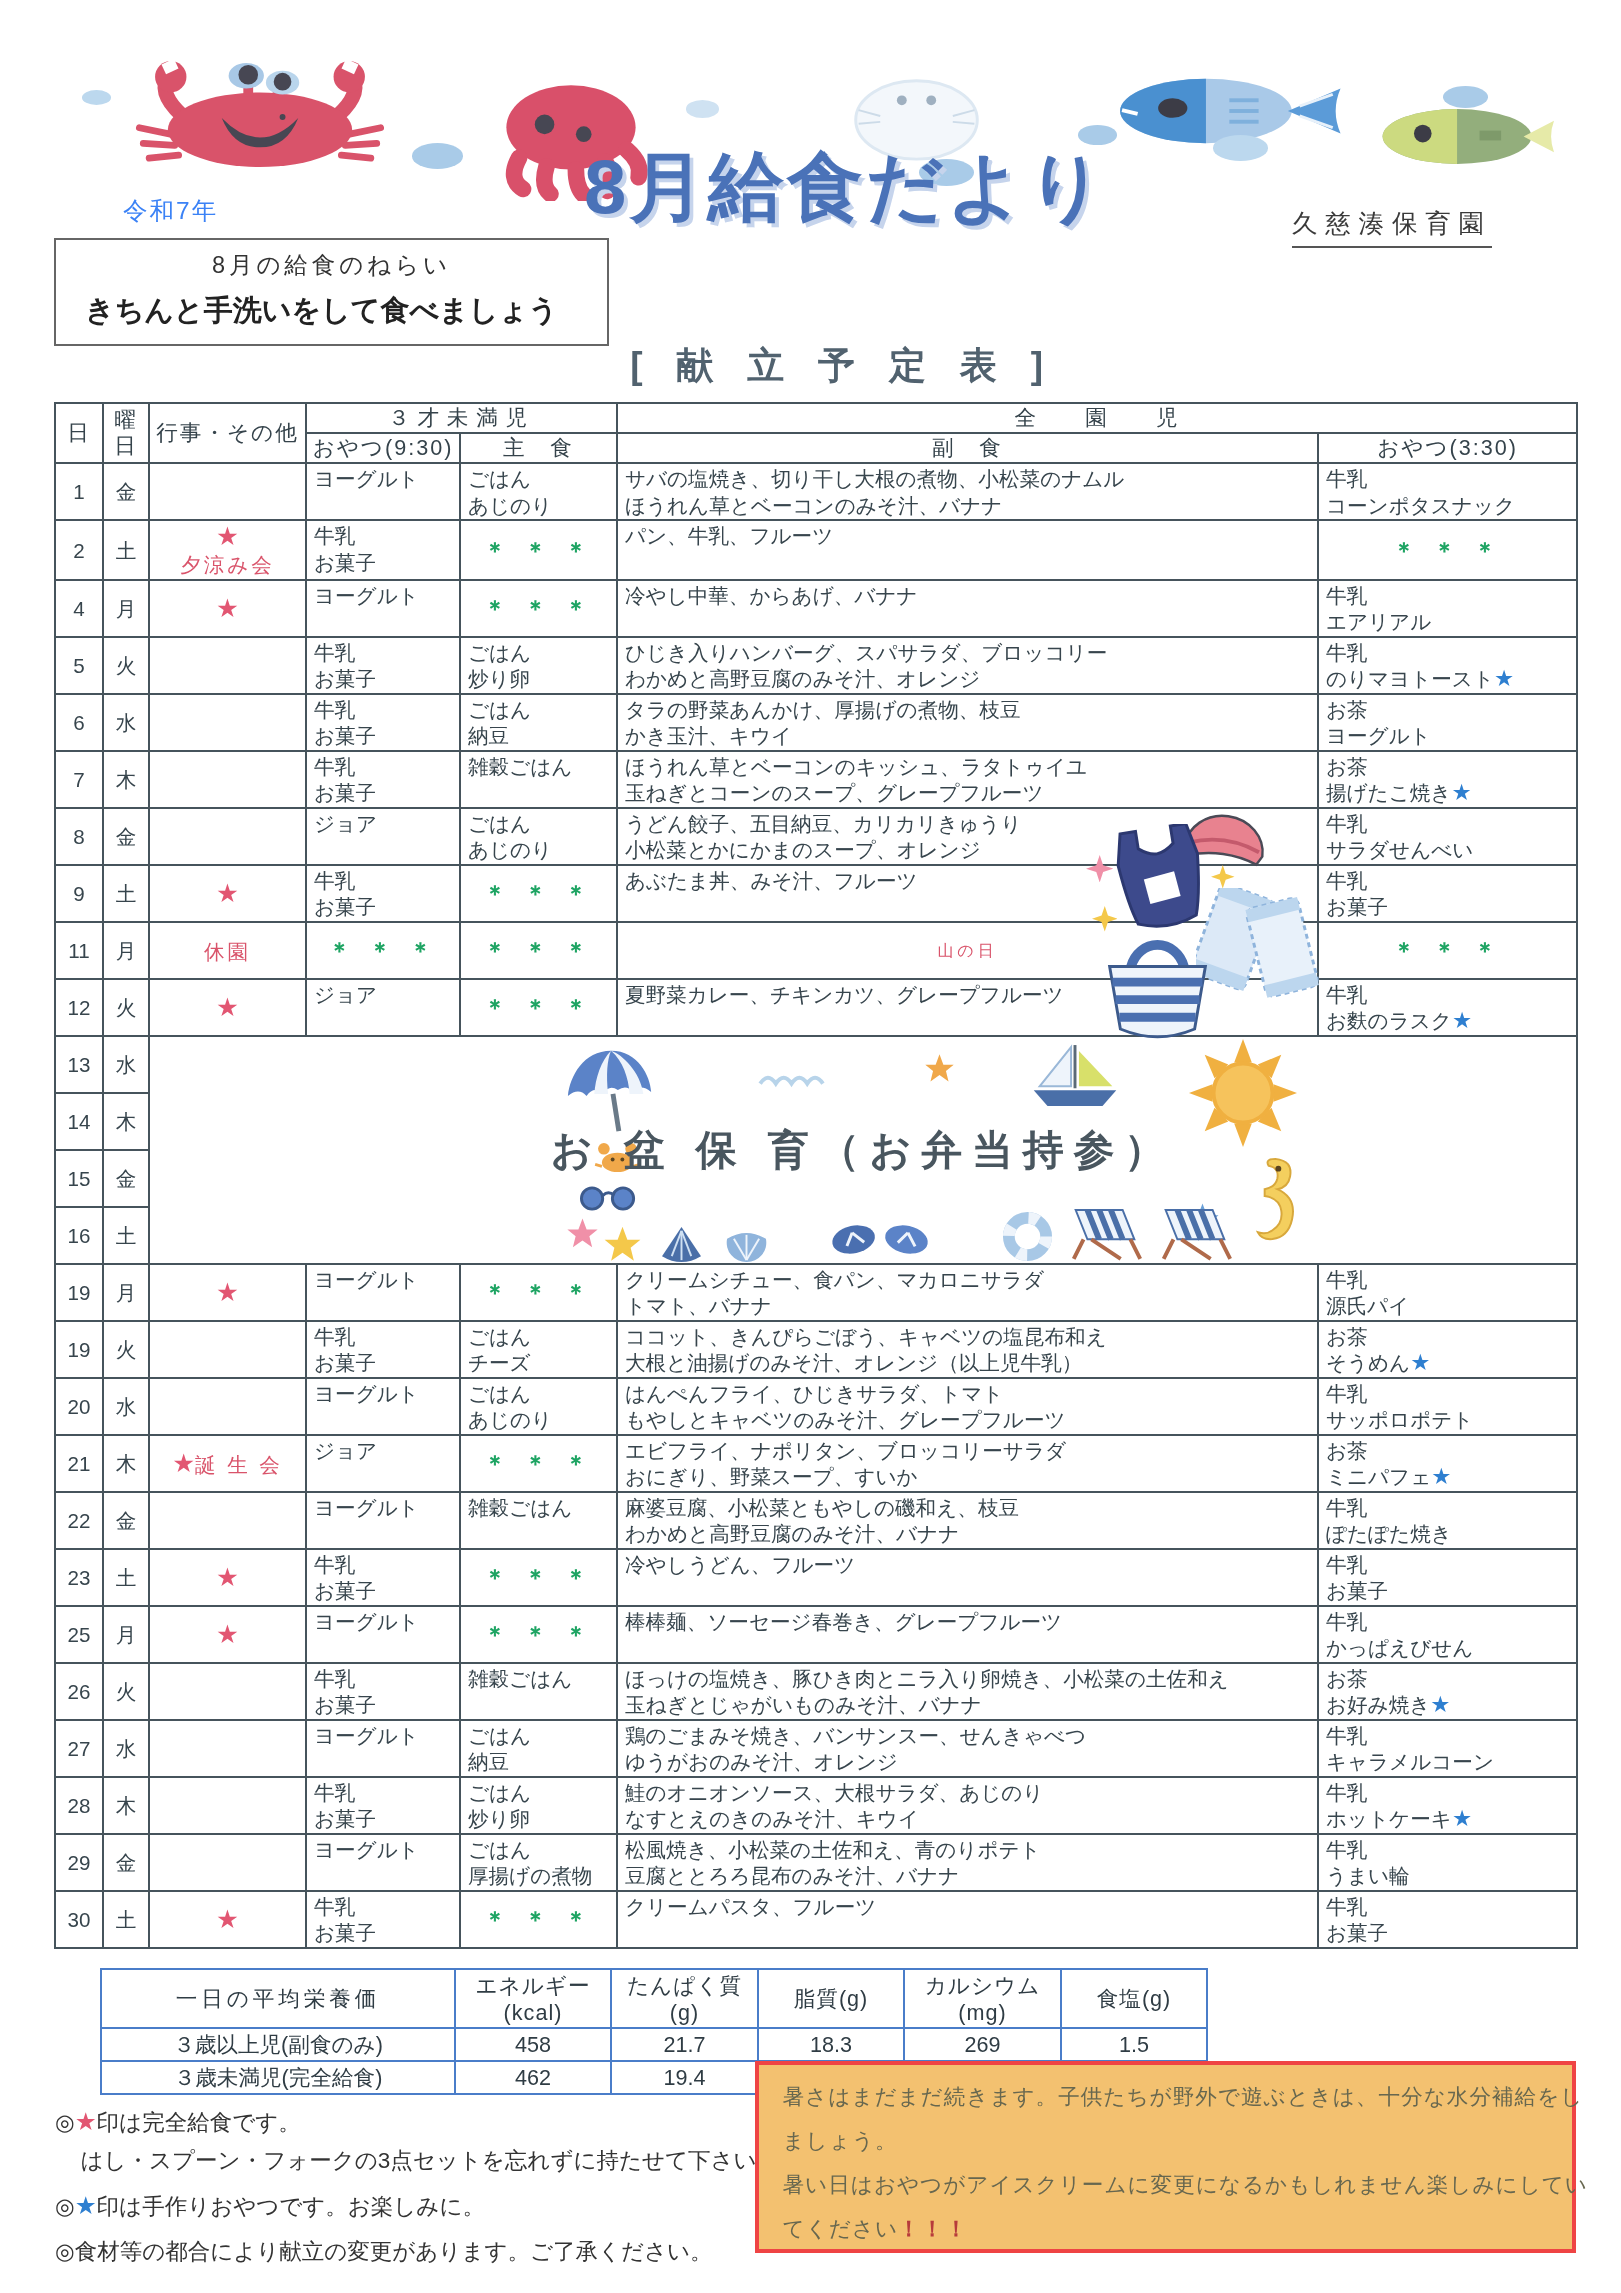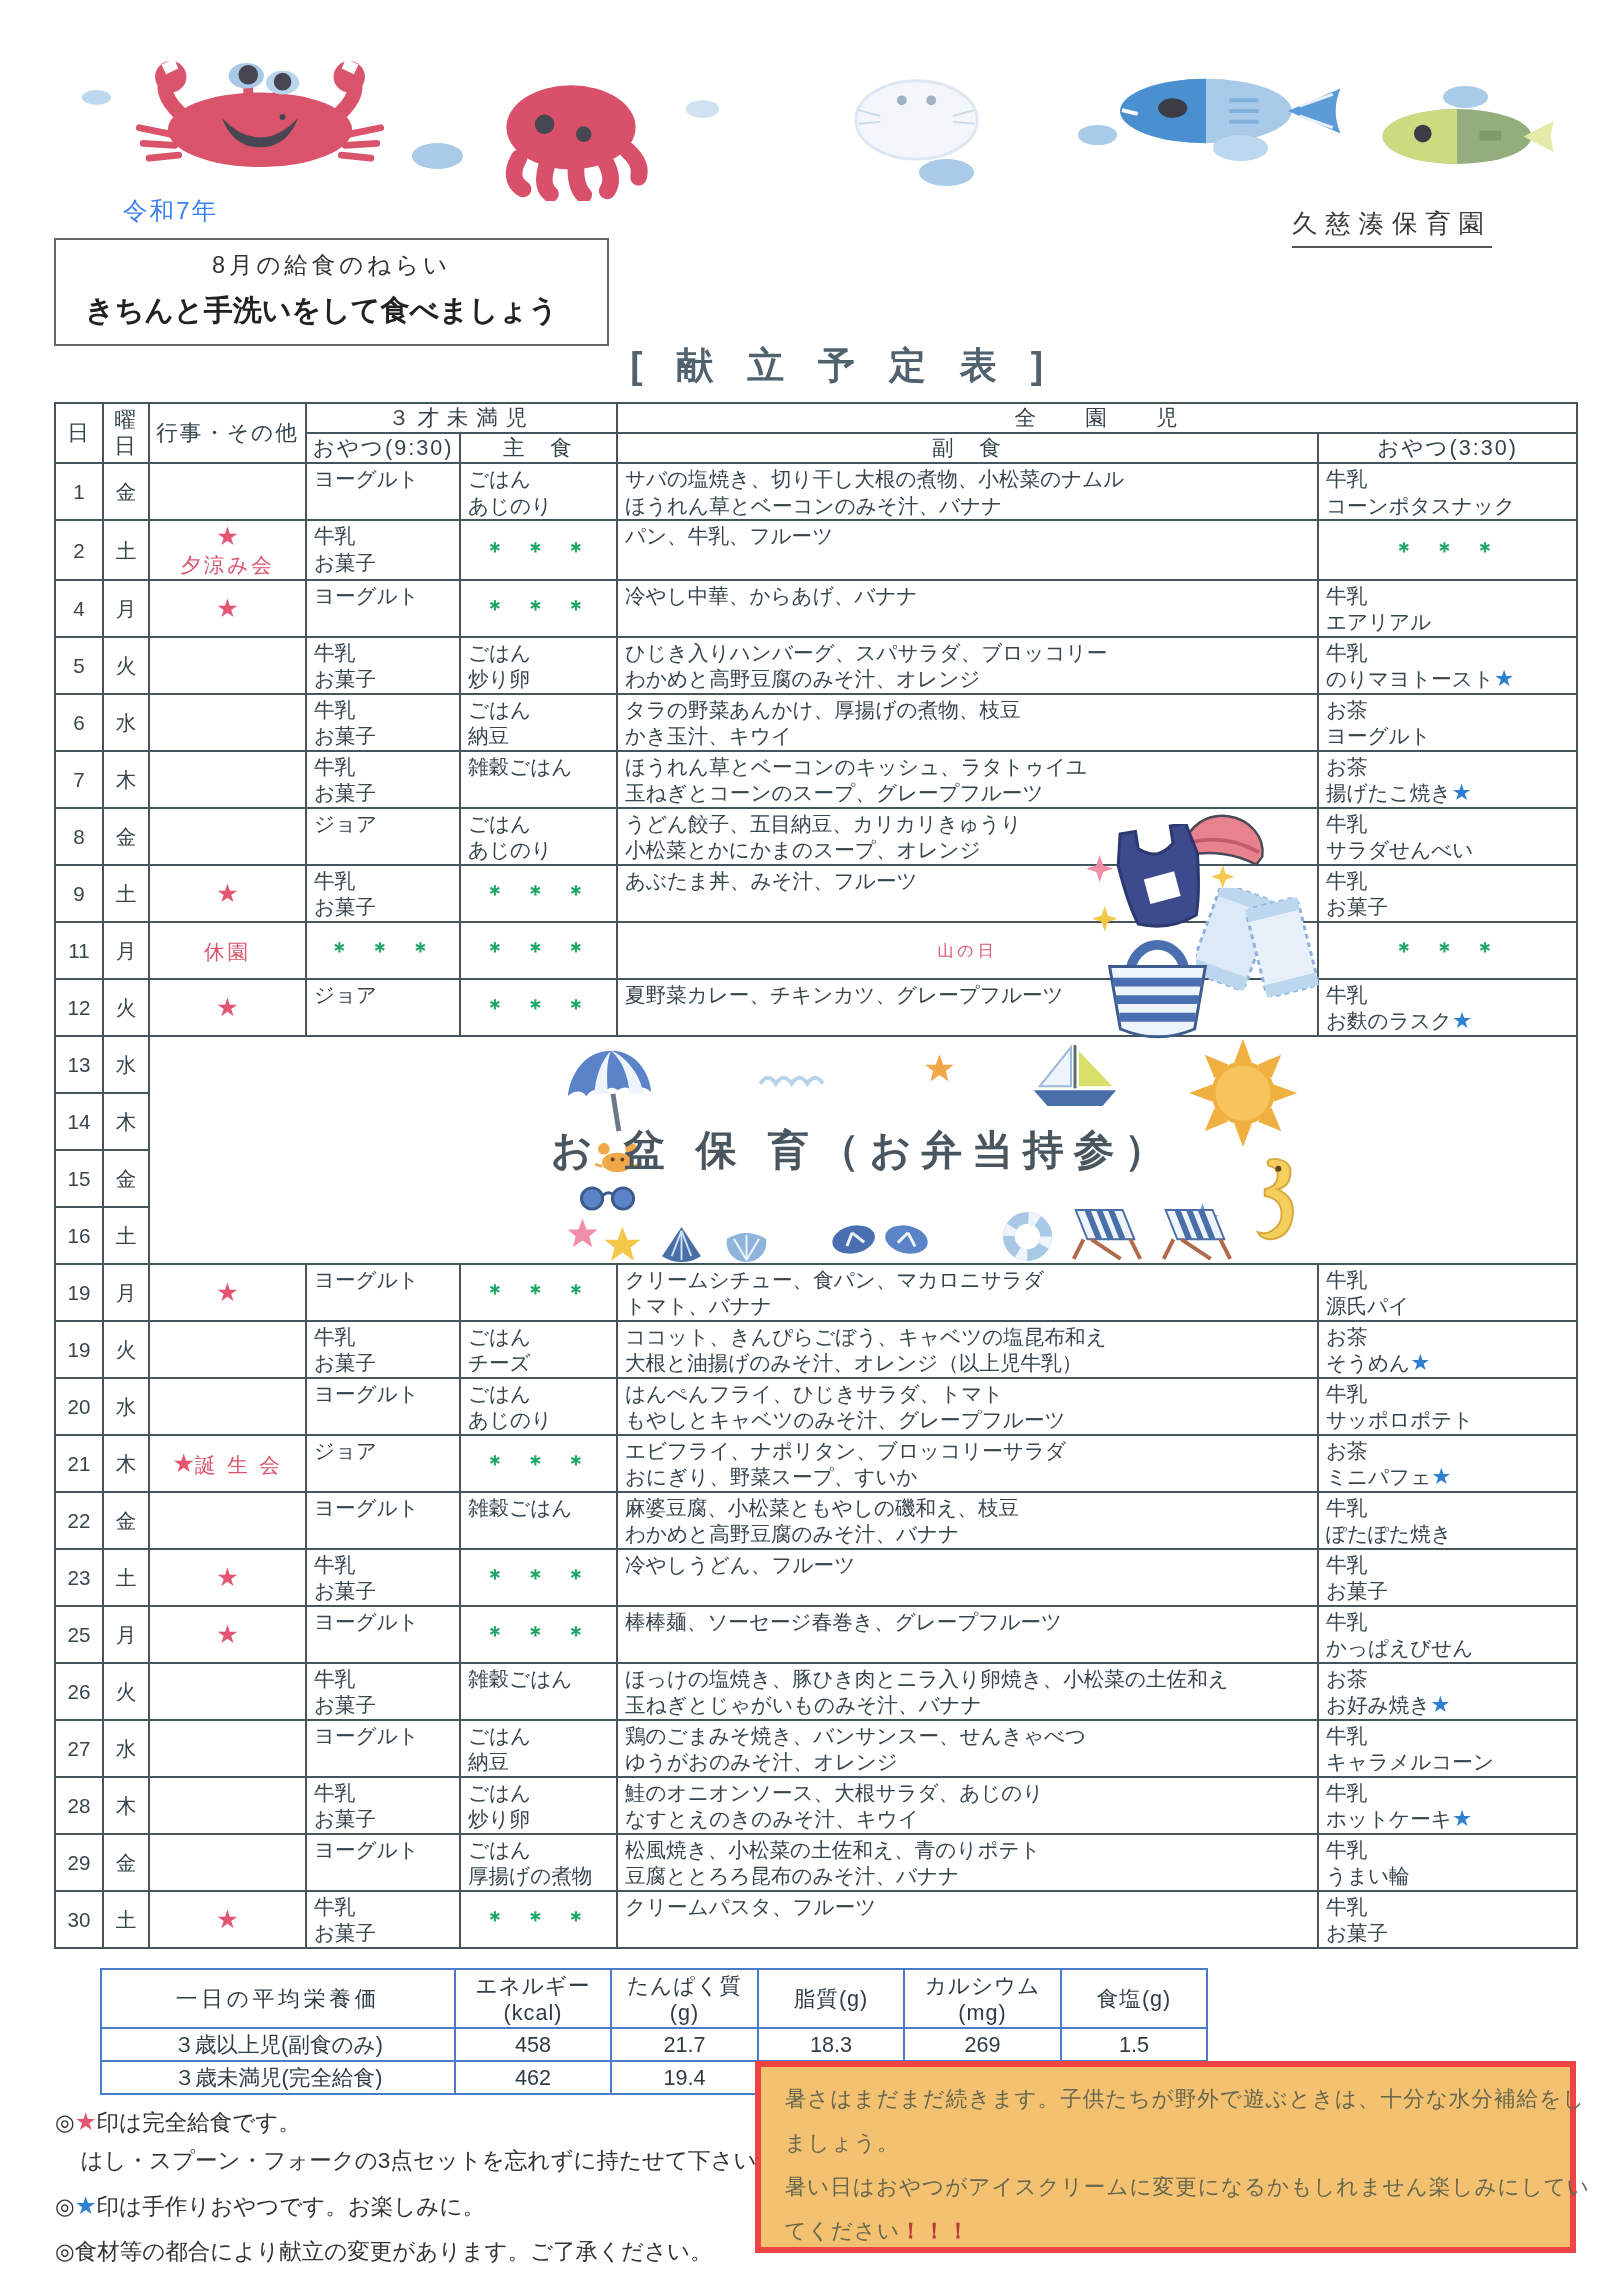--- a/index.html
+++ b/index.html
@@ -53,21 +53,21 @@
   table.nutri thead th{height:31px;letter-spacing:1px;}
   table.nutri td{height:26.5px;}
   
   .notes{position:absolute;left:55px;top:2103px;width:716px;font-size:22.5px;color:#333;}
   .note-line{line-height:38px;white-space:nowrap;}
   .note-line.indent{padding-left:25.5px;}
   .note-gap{margin-top:6.9px;}
   .nstar-red{color:#e25672;font-size:24.5px;}
   .nstar-blue{color:#2e7fd0;font-size:24.5px;}
   .notice{position:absolute;left:755px;top:2061px;width:821px;height:192px;background:#f3c170;
-          border:6px solid #ef4444;box-sizing:border-box;padding:9.8px 23.5px 0 23.5px;}
+          border:4px solid #ef4444;box-sizing:border-box;padding:9.8px 23.5px 0 23.5px;}
   .notice-line{font-size:21.6px;line-height:44px;color:#67674f;letter-spacing:1px;white-space:nowrap;}
   .bang{color:#b73b3b;font-weight:bold;letter-spacing:2px;}
   .deco{position:absolute;}
 </style>
 </head>
 <body>
 
 <div class="page">
 
   <svg class="deco" style="left:108px;top:61px" width="304" height="108" viewBox="0 0 310 110">
@@ -143,20 +143,21 @@
   </svg>
   <div class="deco" style="left:82px;top:90px;width:29px;height:14.7px;border-radius:50%;background:#bcd8ee"></div>
   <div class="deco" style="left:412px;top:143px;width:51px;height:25.5px;border-radius:50%;background:#a9cbe8"></div>
   <div class="deco" style="left:686px;top:100px;width:33px;height:17.6px;border-radius:50%;background:#cfe2f2"></div>
   <div class="deco" style="left:919px;top:159px;width:55px;height:26.5px;border-radius:50%;background:#a9cbe8"></div>
   <div class="deco" style="left:1078px;top:125px;width:39px;height:19.6px;border-radius:50%;background:#a9cbe8"></div>
   <div class="deco" style="left:1213px;top:135px;width:55px;height:25.5px;border-radius:50%;background:#bcd8ee"></div>
   <div class="deco" style="left:1443px;top:86px;width:45px;height:21.6px;border-radius:50%;background:#a9cbe8"></div>
 
   <div class="year">令和7年</div>
+  <h1 class="title">8月給食だより</h1>
   <div class="school">久慈湊保育園</div>
   <div class="aim-box">
     <div class="aim-label">8月の給食のねらい</div>
     <div class="aim-text">きちんと手洗いをして食べましょう</div>
   </div>
   <div class="menu-title">[ 献 立 予 定 表 ]</div>
 
   <table class="menu">
     <colgroup>
       <col style="width:48px">

